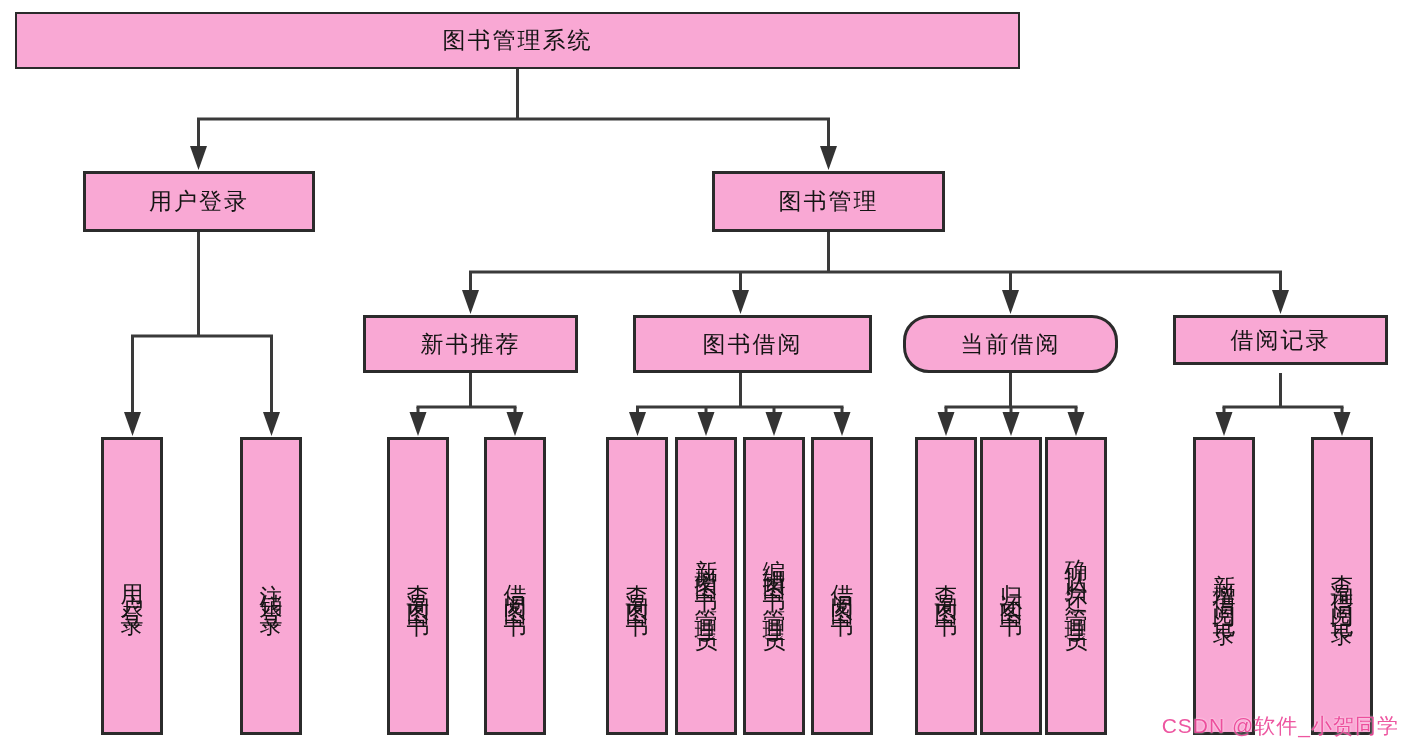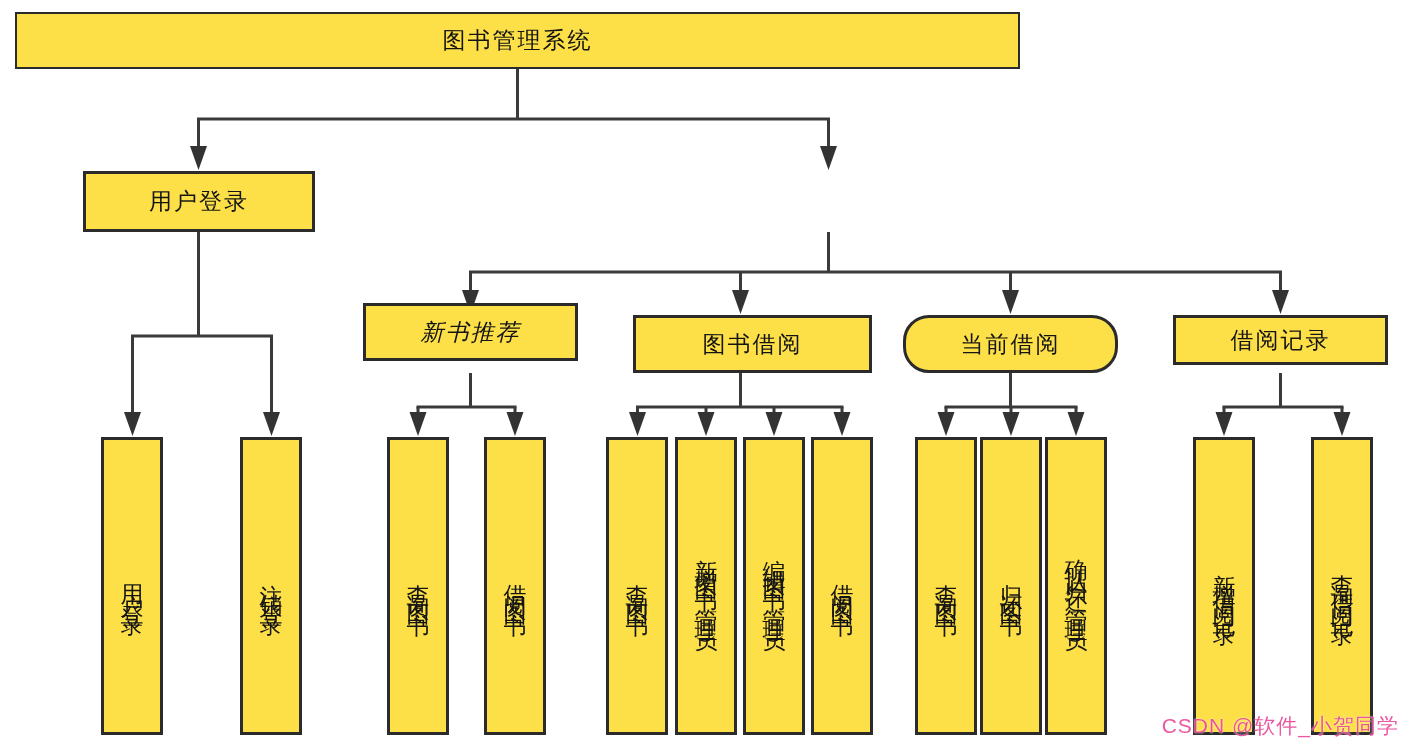--- a/index.html
+++ b/index.html
@@ -12,21 +12,21 @@
     overflow: hidden;
   }
   .wires {
     position: absolute;
     left: 0; top: 0;
     width: 1405px; height: 747px;
   }
   .node {
     position: absolute;
     box-sizing: border-box;
-    background: #fde047;
+    background: #f9a8d4;
     border: 3px solid #2b2b2b;
     display: flex;
     align-items: center;
     justify-content: center;
     color: #141414;
   }
   .hbox {
     font-size: 23px;
     letter-spacing: 2px;
     white-space: nowrap;
@@ -122,22 +122,23 @@
       <polygon points="1002.5,412 1019.5,412 1011,436"></polygon>
       <polygon points="1067.5,412 1084.5,412 1076,436"></polygon>
       <polygon points="1215.5,412 1232.5,412 1224,436"></polygon>
       <polygon points="1333.5,412 1350.5,412 1342,436"></polygon>
     </g>
   </svg>
 
   <div class="node hbox root" style="left:15px; top:12px; width:1005px; height:57px;">图书管理系统</div>
 
   <div class="node hbox" style="left:83px; top:171px; width:232px; height:61px;">用户登录</div>
+  <div class="node hbox" style="left:712px; top:171px; width:233px; height:61px;">图书管理</div>
 
-  <div class="node hbox" style="left:363px; top:303px; width:215px; height:58px;font-style:italic;">新书推荐</div>
+  <div class="node hbox" style="left:363px; top:315px; width:215px; height:58px;">新书推荐</div>
   <div class="node hbox" style="left:633px; top:315px; width:239px; height:58px;">图书借阅</div>
   <div class="node hbox" style="left:903px; top:315px; width:215px; height:58px;border-radius:26px;">当前借阅</div>
   <div class="node hbox" style="left:1173px; top:315px; width:215px; height:50px;">借阅记录</div>
 
   <div class="node vbox" style="left:101px; top:437px; width:62px; height:298px;">
     <span>用户登录</span>
   </div>
   <div class="node vbox" style="left:240px; top:437px; width:62px; height:298px;">
     <span>注销登录</span>
   </div>

